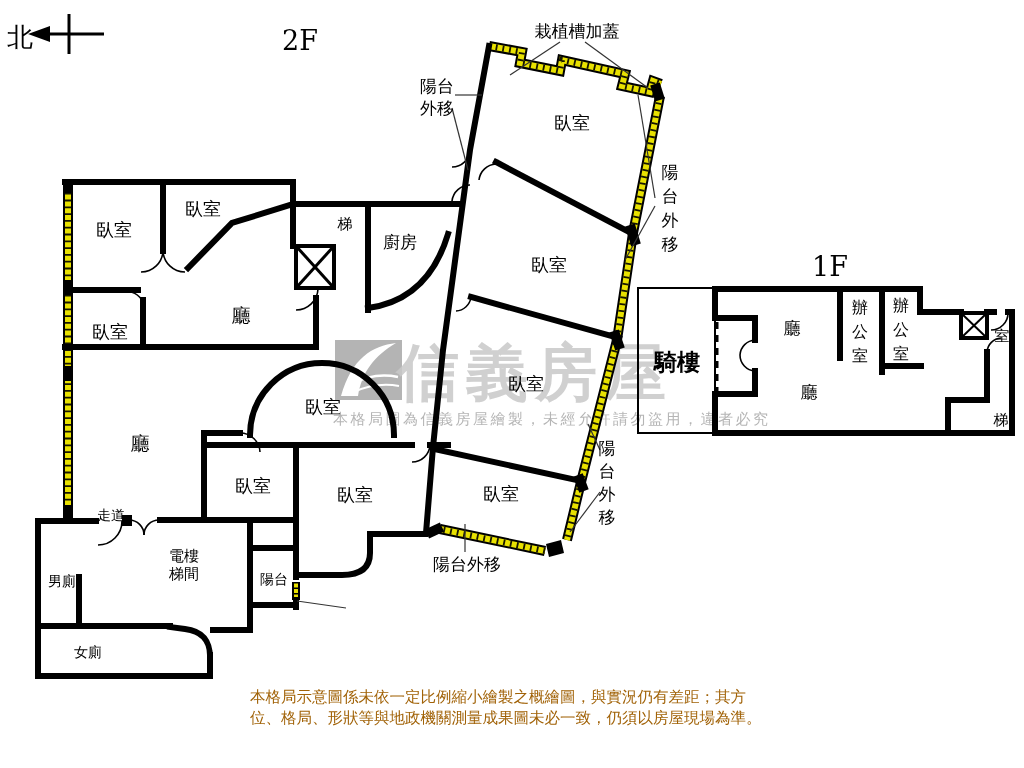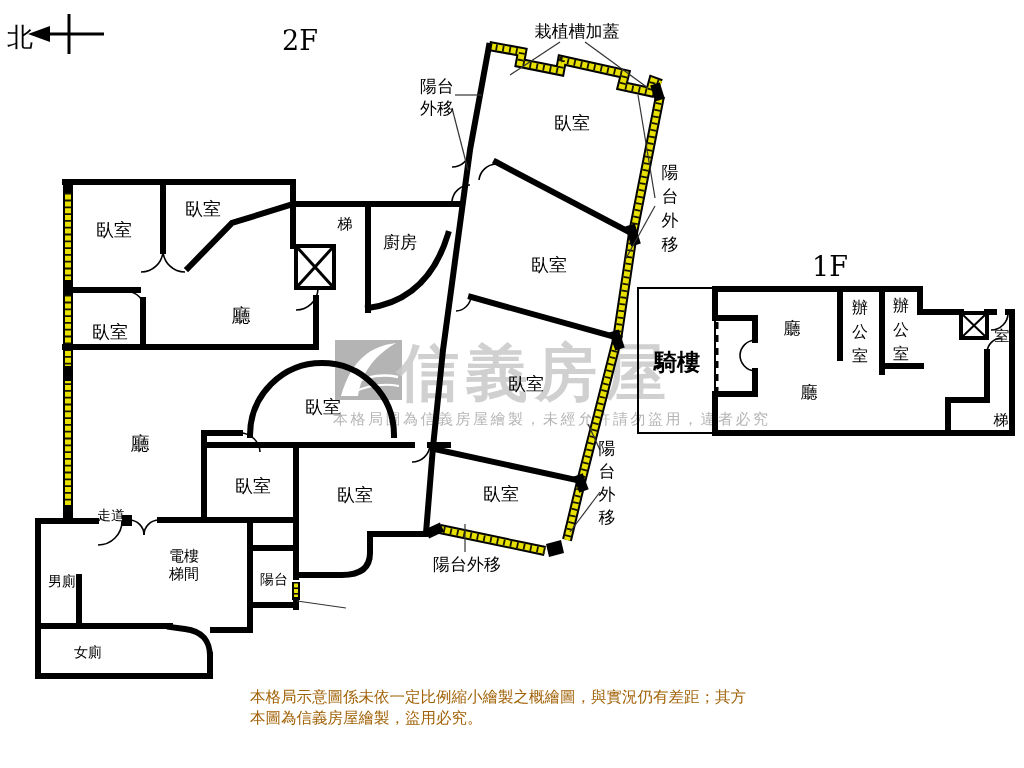--- a/index.html
+++ b/index.html
@@ -242,15 +242,15 @@
         <text class="lbl" font-size="17" x="809" y="392">廳</text>
         <text class="lbl" font-size="16"><tspan x="860" y="307">辦</tspan><tspan x="860" y="331">公</tspan><tspan x="860" y="355">室</tspan></text>
         <text class="lbl" font-size="16"><tspan x="901" y="305">辦</tspan><tspan x="901" y="329">公</tspan><tspan x="901" y="353">室</tspan></text>
         <text class="lbl" font-size="15" x="1002" y="336">室</text>
         <text class="lbl" font-size="15" x="1001" y="420">梯</text>
       </g>
 </svg>
 
   <div id="disclaimer">
     <div>本格局示意圖係未依一定比例縮小繪製之概繪圖，與實況仍有差距；其方</div>
-    <div>本圖為信義房屋繪製，盜用必究。</div>
+    <div>位、格局、形狀等與地政機關測量成果圖未必一致，仍須以房屋現場為準。</div>
   </div>
 </div>
 
 </body></html>

